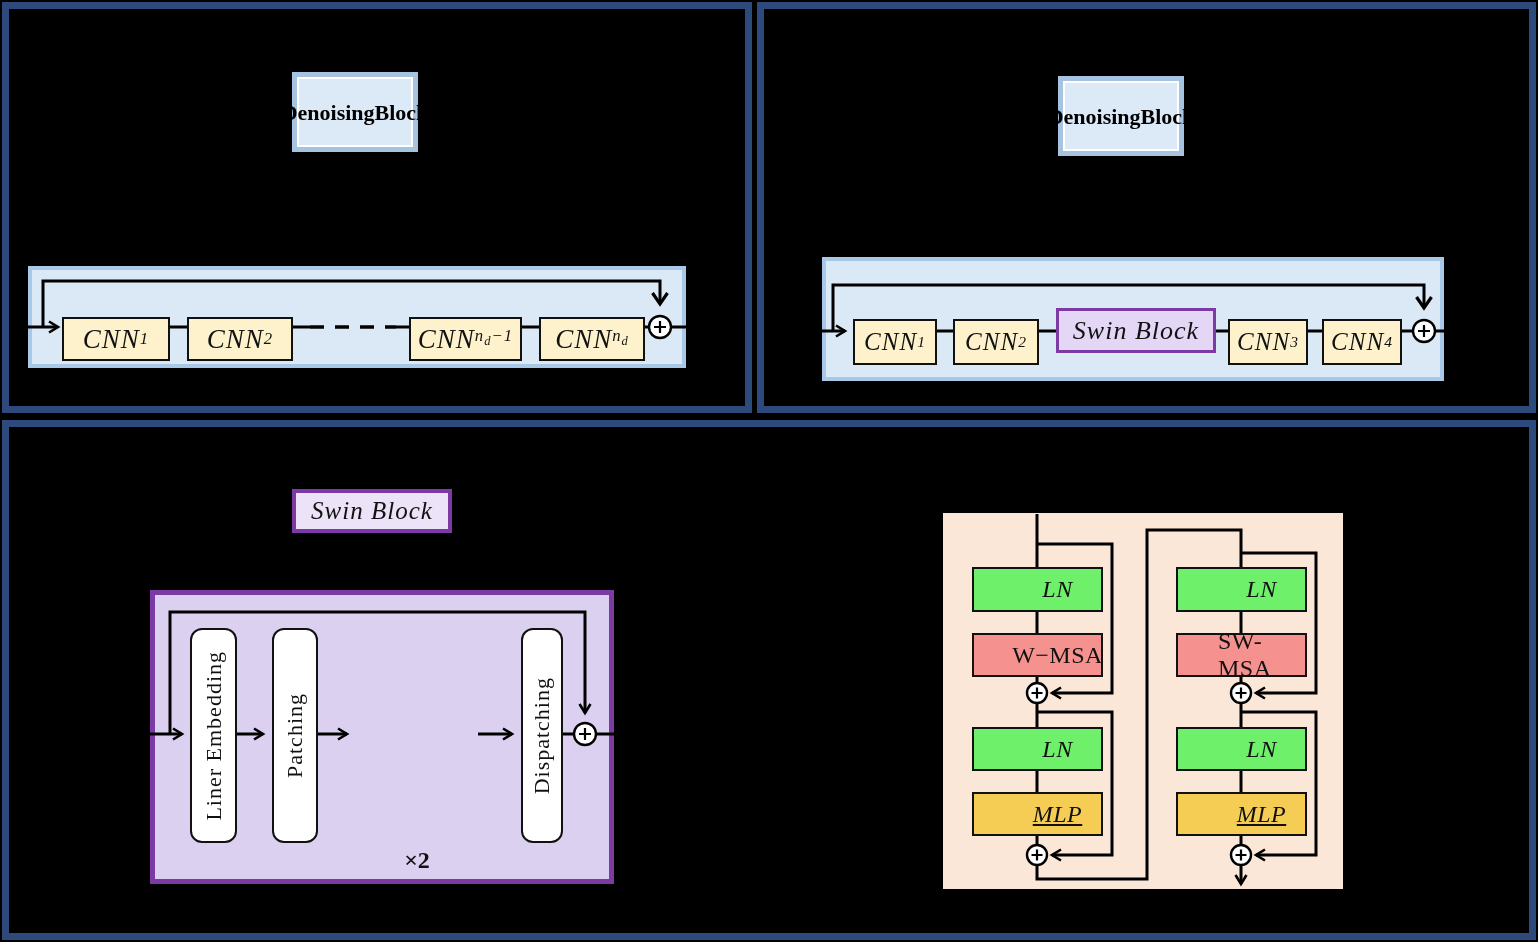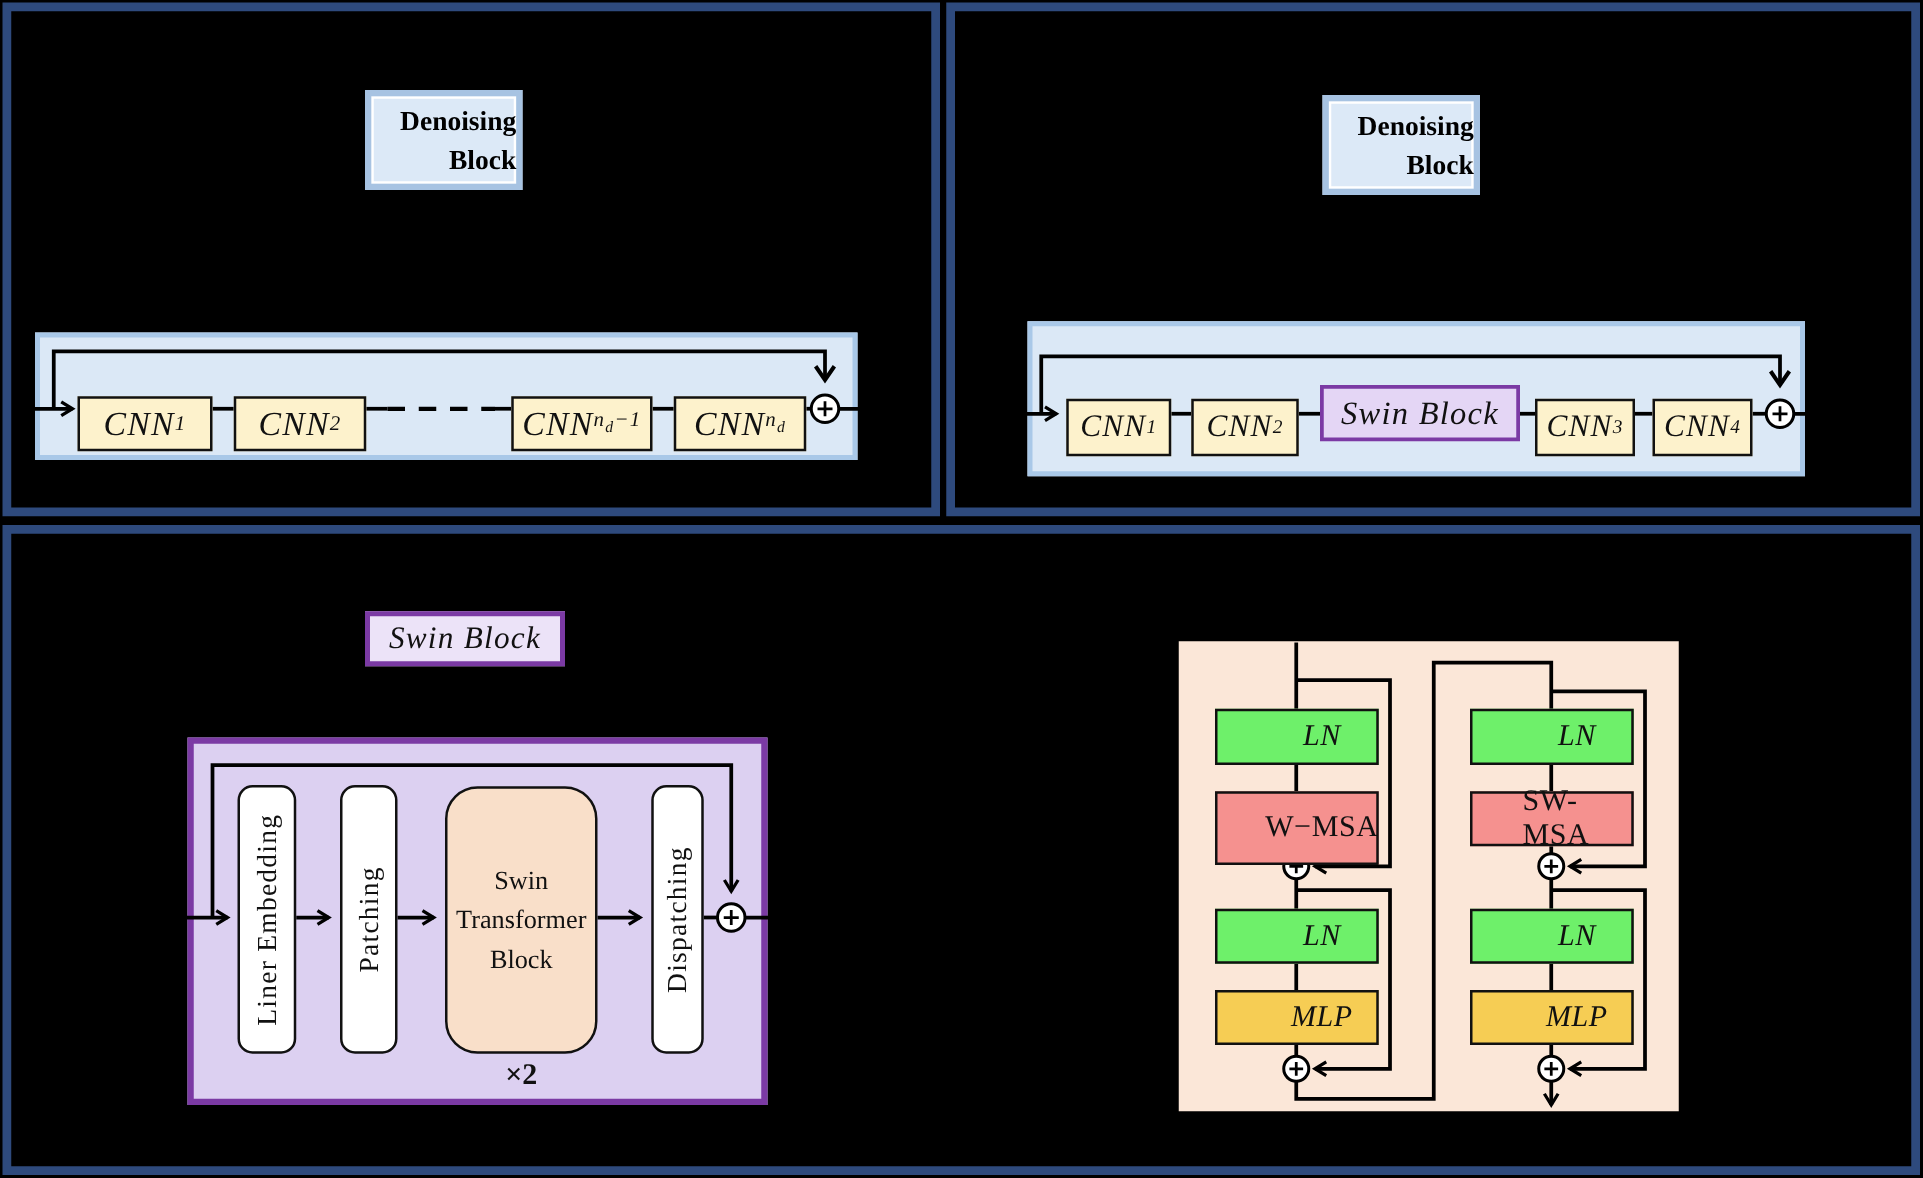--- a/index.html
+++ b/index.html
@@ -13,21 +13,21 @@
   }
   .layer { position:absolute; left:0; top:0; z-index:2; pointer-events:none; }
   .box {
     position:absolute; box-sizing:border-box; z-index:3;
     display:flex; align-items:center; justify-content:center;
   }
   .deno-label {
     background:var(--label-fill,#dce9f7); border:5px solid var(--label-border,#a7c3e2);
     box-shadow:inset 0 0 0 2px #fff;
     font-weight:bold; font-size:22px; line-height:31px; text-align:center;
-    flex-direction:column; color:#000;align-items:flex-end;
+    flex-direction:row; color:#000;
   }
   .bluebox {
     position:absolute; box-sizing:border-box; z-index:1;
     background:var(--blue-container-fill,#dbe8f6);
     border:4px solid var(--blue-container-border,#a9c8e8);
   }
   .cnn {
     background:var(--cnn-box-fill,#fdf2cc); border:2.5px solid #111;
     font-style:italic; font-size:27px; letter-spacing:1px;margin-top:12px;
   }
@@ -52,21 +52,21 @@
   .vtext { writing-mode:vertical-rl; transform:rotate(180deg); letter-spacing:1px; white-space:nowrap; }
   .stb {
     background:var(--peach-box-fill,#f9dfc9); border:2.5px solid #111; border-radius:26px;
     font-size:21px; line-height:1.5; text-align:center; padding:0 6px;
   }
   .mult { font-size:24px; font-weight:bold; text-align:center; justify-content:center; }
   .peach-panel { position:absolute; z-index:1; background:var(--peach-panel-fill,#fbe7d8); }
   .dblock { border:2.5px solid #111; font-size:24px; letter-spacing:0.5px;padding-left:40px; }
   .green  { background:var(--green-fill,#6ef06a); }
   .red    { background:var(--red-fill,#f5918f); }
-  .yellow { background:var(--yellow-fill,#f6cd54); }
+  .yellow { background:var(--yellow-fill,#f6cd54);text-decoration:underline; }
   .mitalic { font-style:italic; }
   .upright { font-style:normal; }
   .ln   { fill:none; stroke:#000; stroke:var(--line-color,#000); stroke-width:3; }
   .dash { stroke-dasharray:14 11; stroke-width:3.4; }
   .sumc { fill:#fff; stroke:#000; stroke:var(--line-color,#000); stroke-width:2.4; }
   .sump { fill:none; stroke:#000; stroke:var(--line-color,#000); stroke-width:2.2; }
   .arrp    { fill:none; stroke:#000; stroke:var(--line-color,#000); stroke-width:2.6; }
   .arrpbig { fill:none; stroke:#000; stroke:var(--line-color,#000); stroke-width:3.2; }
 </style>
 </head>
@@ -220,34 +220,31 @@
   <div class="box swin-label" style="left:292px; top:489px; width:160px; height:44px;">
     <span>Swin Block</span>
   </div>
 
   <div class="box vstage" style="left:190px; top:628px; width:47px; height:215px;">
     <span class="vtext">Liner Embedding</span>
   </div>
   <div class="box vstage" style="left:272px; top:628px; width:46px; height:215px;">
     <span class="vtext">Patching</span>
   </div>
-  <div class="box stb" style="left:356px; top:629px; width:122px; height:214px;">
-    <span>Swin Transformer Block</span>
-  </div>
   <div class="box vstage" style="left:521px; top:628px; width:42px; height:215px;">
     <span class="vtext">Dispatching</span>
   </div>
   <div class="box mult" style="left:356px; top:846px; width:122px; height:28px;">
     <span>×2</span>
   </div>
 
   <div class="box dblock green mitalic" style="left:972px; top:567px; width:131px; height:45px;">
     <span>LN</span>
   </div>
-  <div class="box dblock red upright" style="left:972px; top:633px; width:131px; height:59px;">
+  <div class="box dblock red upright" style="left:972px; top:633px; width:131px; height:44px;">
     <span>W−MSA</span>
   </div>
   <div class="box dblock green mitalic" style="left:972px; top:727px; width:131px; height:44px;">
     <span>LN</span>
   </div>
   <div class="box dblock yellow mitalic" style="left:972px; top:792px; width:131px; height:44px;">
     <span>MLP</span>
   </div>
 
   <div class="box dblock green mitalic" style="left:1176px; top:567px; width:131px; height:45px;">

